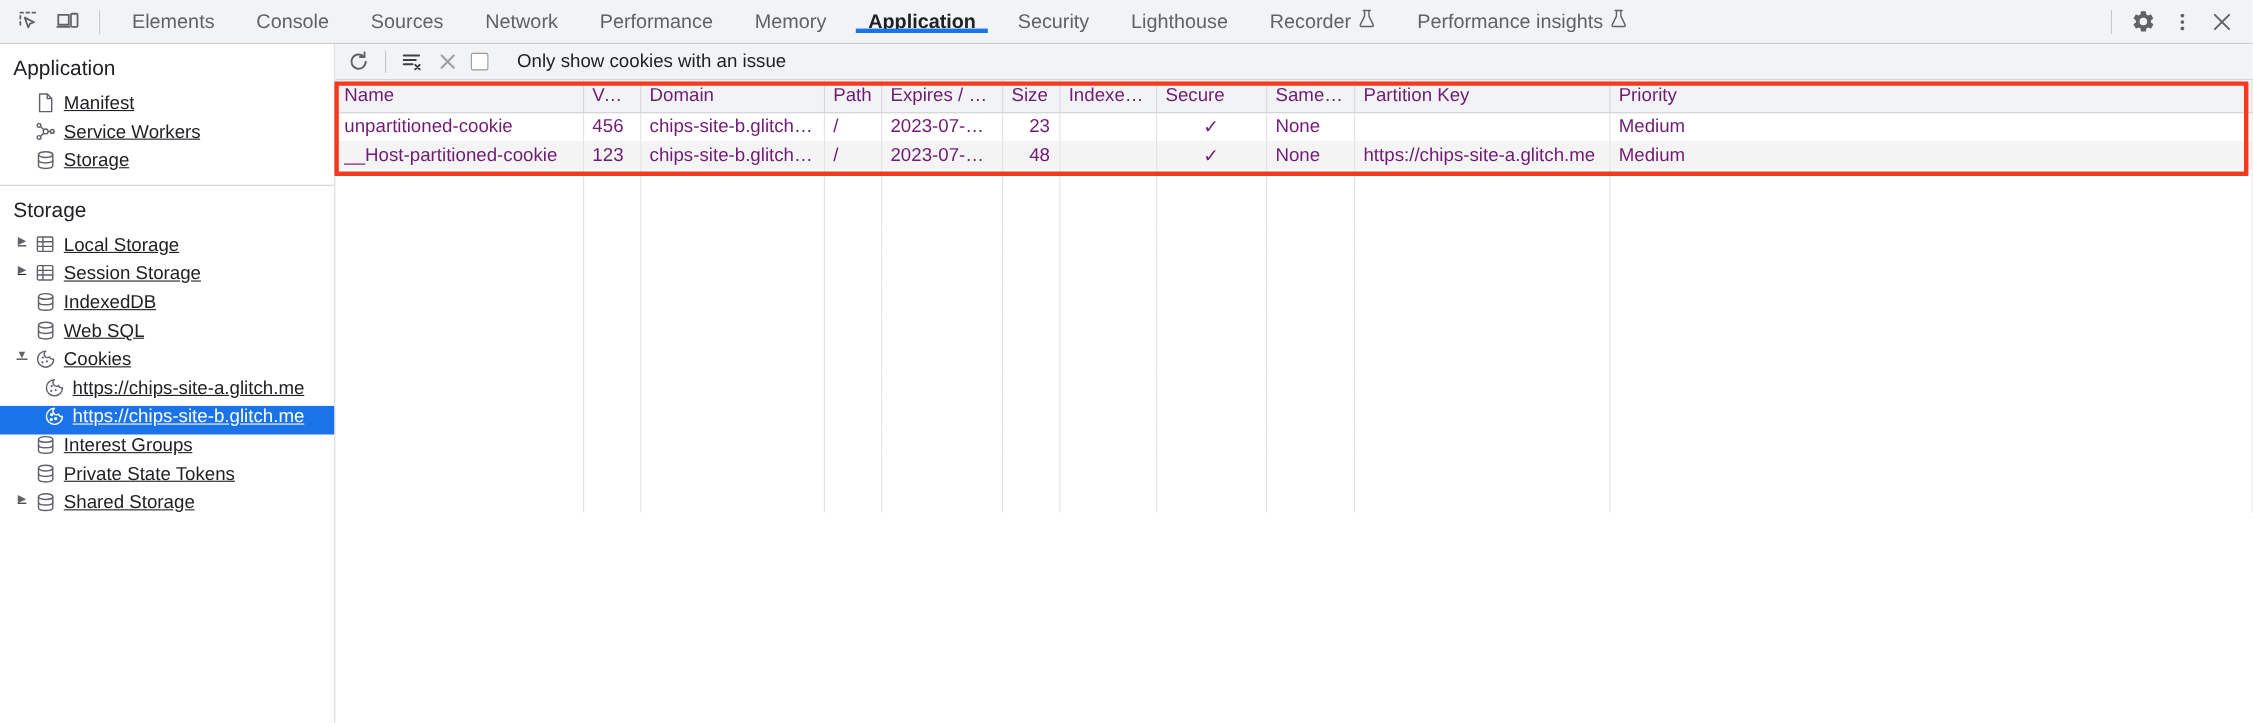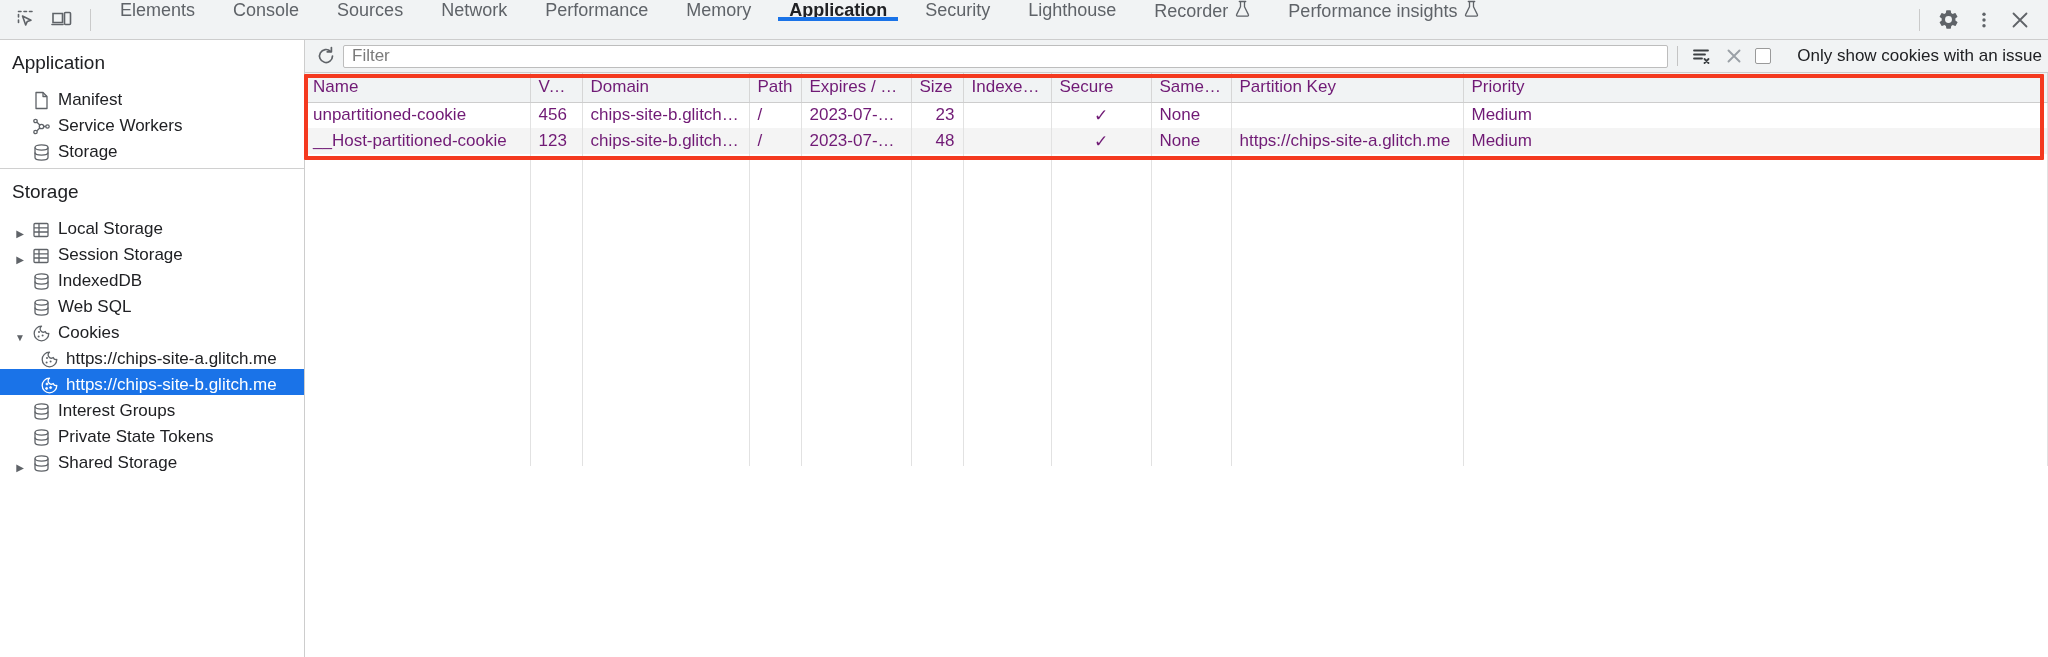--- a/index.html
+++ b/index.html
@@ -23,21 +23,21 @@
   .tb-left { display: flex; align-items: center; padding-left: 8px; }
   .icon-btn {
     width: 36px; height: 34px;
     display: flex; align-items: center; justify-content: center;
     border-radius: 3px; cursor: pointer;
   }
   .tb-div {
     width: 1px; height: 22px; background: #cacaca;
     align-self: center; margin: 0 10px;
   }
-  .tabs { display: flex; align-items: flex-start; flex: 1; }
+  .tabs { display: flex; align-items: center; flex: 1; }
   .tab {
     display: flex; align-items: center; gap: 7px;
     padding: 0 19px;
     font-size: 18px; color: #5f6368;
     cursor: pointer; position: relative;
     white-space: nowrap;
   }
   .tab.active { color: #202124; font-weight: bold; }
   .tab.active::after {
     content: ""; position: absolute;
@@ -57,24 +57,24 @@
     display: flex; flex-direction: column;
     overflow: hidden;
   }
   .sb-section-title {
     font-size: 19px; color: #202124;
     padding: 12px 0 10px 12px;
   }
   .sb-group { padding-bottom: 6px; }
   .sb-divider { height: 1px; background: #d0d0d0; }
   .sb-item {
-    display: flex; align-items: flex-end;
+    display: flex; align-items: flex-start;
     height: 26px; padding-left: 12px;
     font-size: 17px; color: #202124;
-    cursor: pointer; white-space: nowrap;
+    cursor: pointer; white-space: nowrap; text-decoration: underline;
   }
   .sb-item.selected { background: #1a73e8; color: #ffffff; }
   .sb-item.selected .sb-ico svg { stroke: #ffffff; fill: none; }
   .sb-arrow {
     width: 16px; min-width: 16px;
     display: flex; align-items: center; justify-content: center;
     font-size: 10px; color: #5f6368;
   }
   .sb-ico {
     width: 26px; min-width: 26px;
@@ -429,21 +429,20 @@
 
     <div class="main">
 
       <div class="filterbar">
         <div class="fb-btn">
           <svg width="22" height="22" viewBox="0 0 22 22">
             <path d="M17.5 11a6.5 6.5 0 1 1-1.95-4.63" fill="none" stroke="#5f6368" stroke-width="1.7" stroke-linecap="round"></path>
             <path d="M16.4 2.6v4.2h-4.2" fill="none" stroke="#5f6368" stroke-width="1.7" stroke-linecap="round" stroke-linejoin="round"></path>
           </svg>
         </div>
-        <input class="filter-input" type="text" value="" placeholder="Filter" style="">
         <div class="fb-sep"></div>
         <div class="fb-btn">
           <svg width="22" height="22" viewBox="0 0 22 22">
             <path d="M3 5.5h14M3 9.5h11M3 13.5h8" stroke="#3c4043" stroke-width="1.8" stroke-linecap="round"></path>
             <path d="M13.5 14l4 4M17.5 14l-4 4" stroke="#3c4043" stroke-width="1.8" stroke-linecap="round"></path>
           </svg>
         </div>
         <div class="fb-btn">
           <svg width="22" height="22" viewBox="0 0 22 22">
             <path d="M5.5 5.5l11 11M16.5 5.5l-11 11" stroke="#9aa0a6" stroke-width="1.9" stroke-linecap="round"></path>

